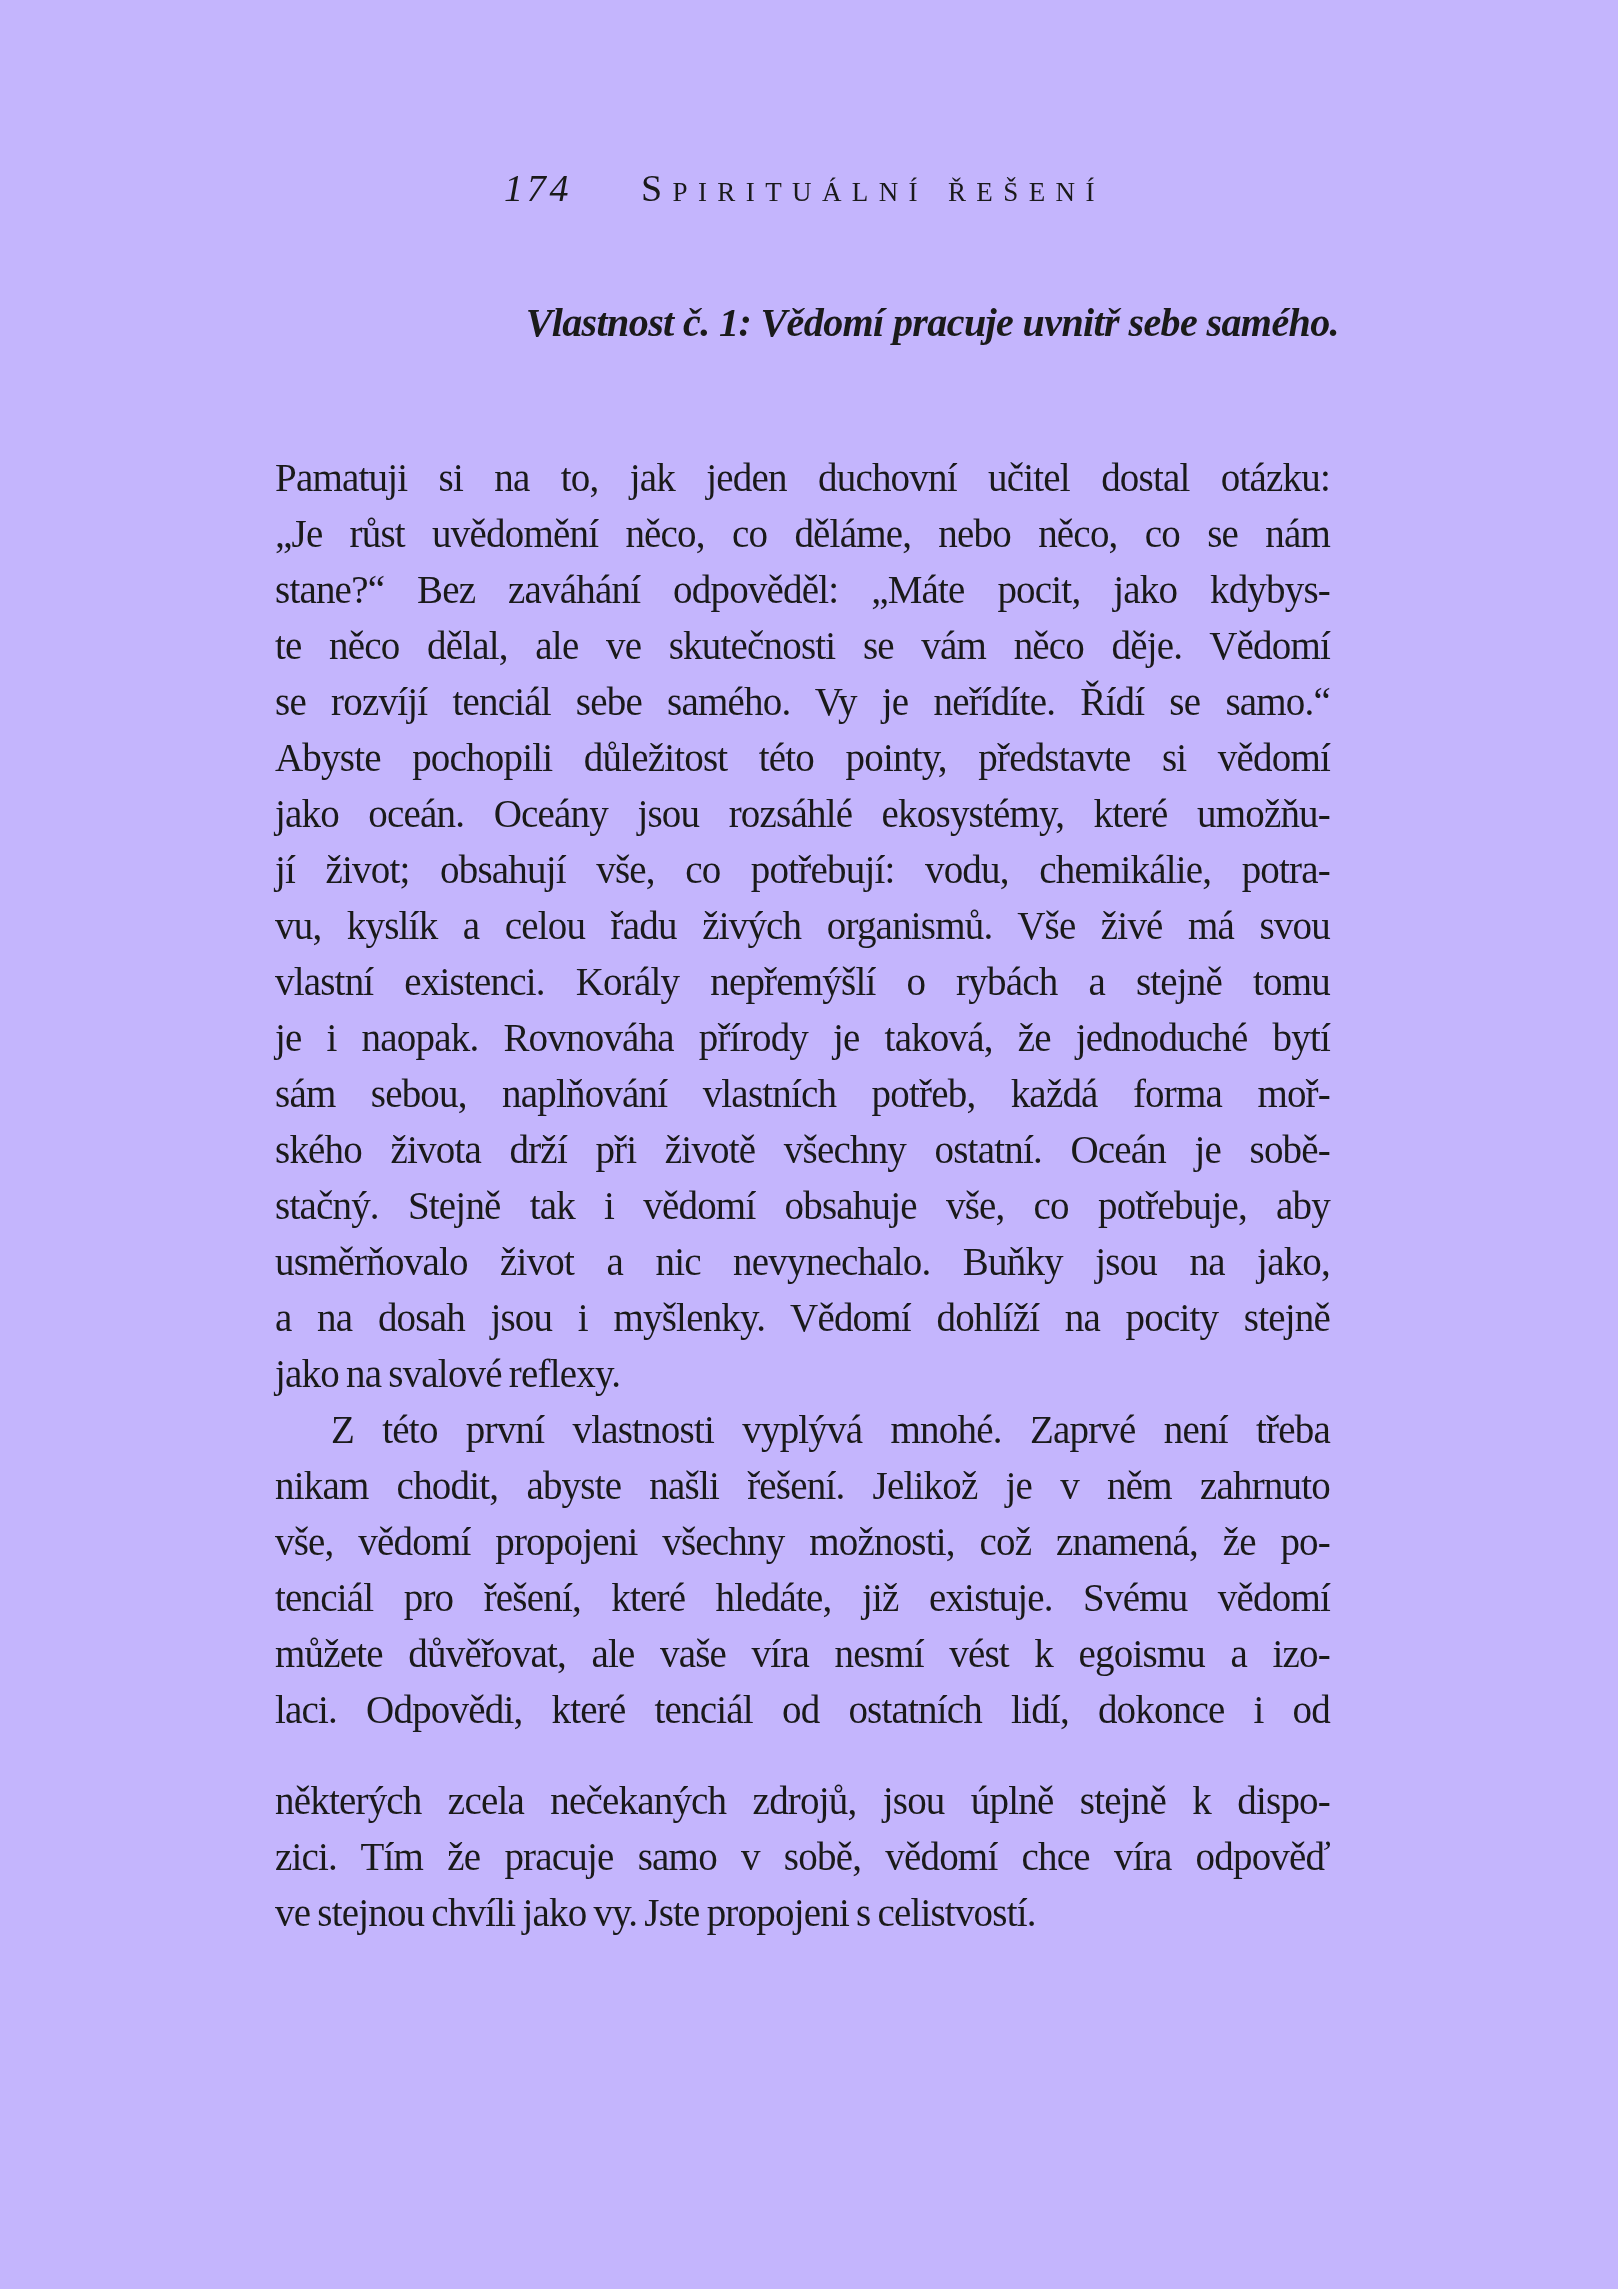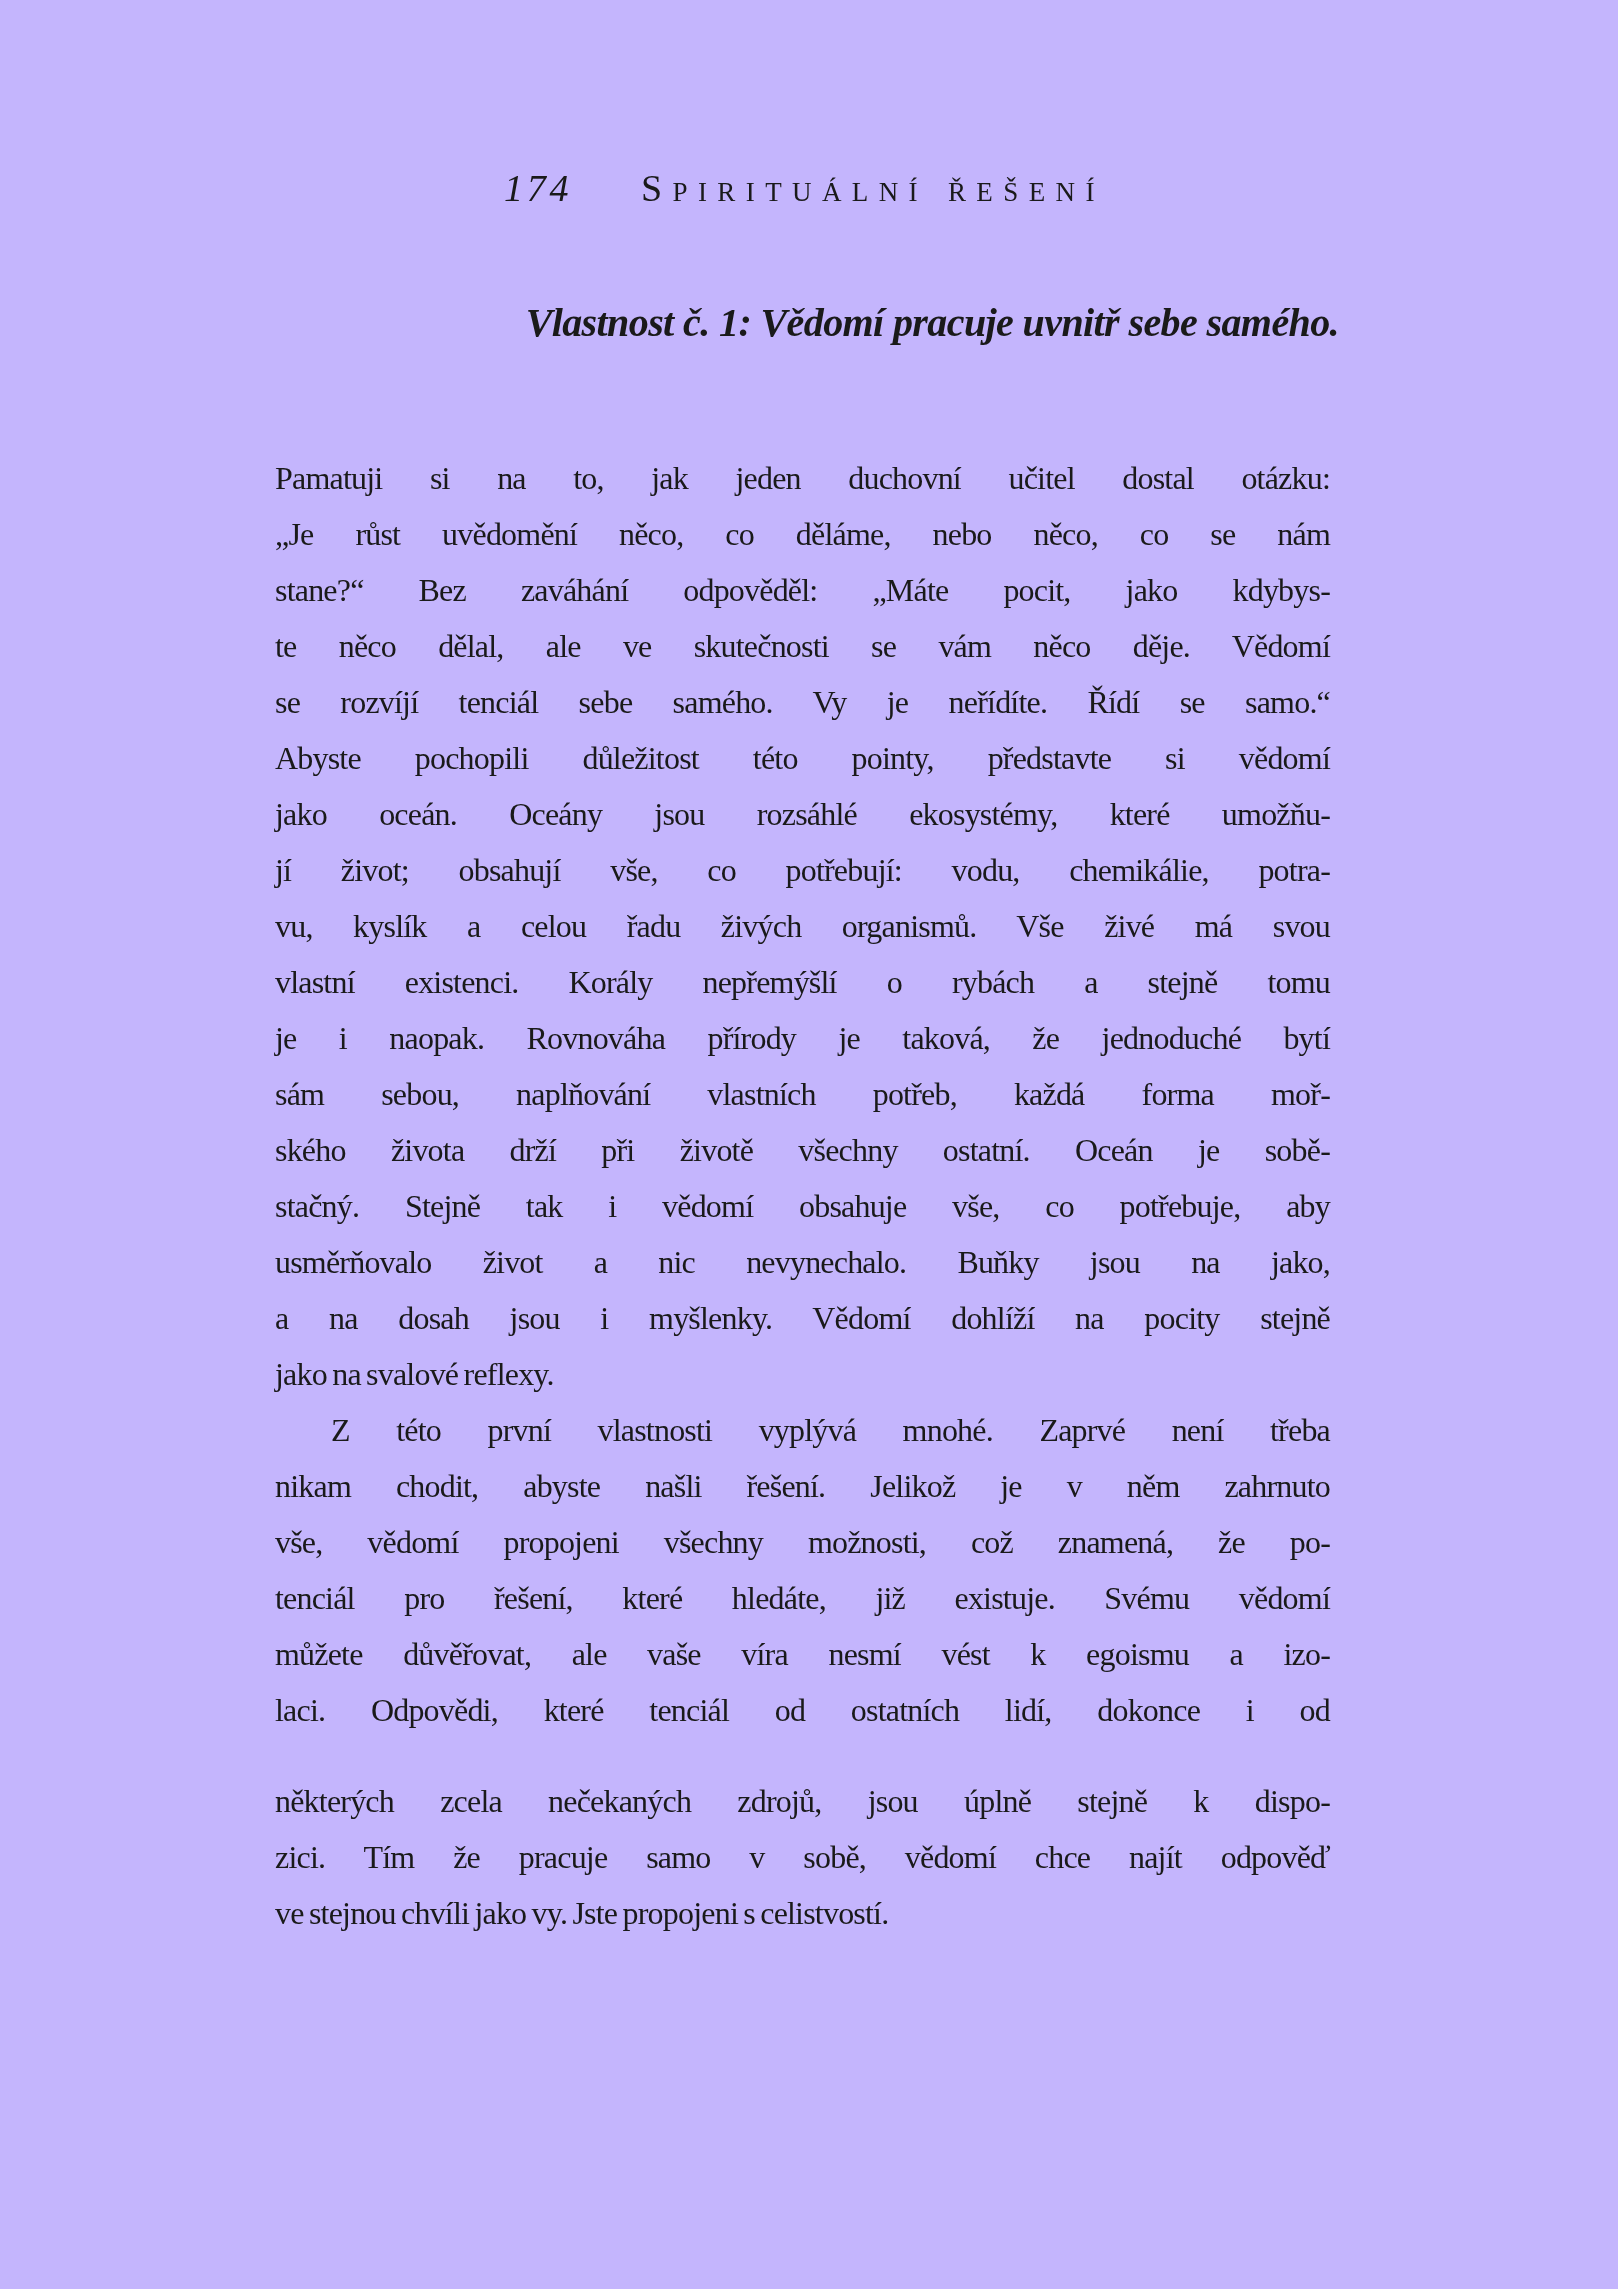--- a/index.html
+++ b/index.html
@@ -3,21 +3,21 @@
 <meta charset="utf-8">
 <style>
   html, body { margin: 0; padding: 0; background: #ffffff; }
   body { width: 1619px; height: 2289px; position: relative; overflow: hidden; color: #1a1a1a; font-family: "Liberation Serif", "DejaVu Serif", serif; }
   .page { position: absolute; left: 0; top: 0; width: 1619px; height: 2289px; background: #c4b5fd; }
   .running-head { position: absolute; top: 166px; left: 504px; height: 47px; white-space: nowrap; }
   .folio { font-style: italic; font-size: 38px; letter-spacing: 3.8px; position: absolute; left: 0; top: 0; }
   .head-title { position: absolute; left: 137px; top: 0; font-size: 38px; letter-spacing: 10.4px; font-variant: small-caps; white-space: nowrap; }
   .section-title { position: absolute; left: 275px; top: 299px; width: 1064px; font-size: 40px; font-weight: bold; font-style: italic; white-space: nowrap; letter-spacing: -0.6px; text-align: right; }
   .body-text { position: absolute; left: 275px; top: 450px; width: 1055px; }
-  .line { display: block; height: 56px; line-height: 56px; font-size: 32px; text-align: justify; text-align-last: justify; white-space: nowrap; letter-spacing: -0.8px; word-spacing: -1.9px; overflow: visible; }
+  .line { display: block; height: 56px; line-height: 56px; font-size: 39px; text-align: justify; text-align-last: justify; white-space: nowrap; letter-spacing: -0.8px; word-spacing: -1.9px; overflow: visible; }
   .line.indent { padding-left: 56px; }
   .line.last { text-align-last: left; }
 </style>
 </head>
 <body>
 
 <div class="page">
   <div class="running-head">
     <span class="folio">174</span>
     <span class="head-title">Spirituální řešení</span>
@@ -46,18 +46,18 @@
         <span class="line last" style="display: block;">jako na svalové reflexy.</span>
       </div>
       <div>
         <span class="line indent" style="display: block;">Z této první vlastnosti vyplývá mnohé. Zaprvé není třeba</span>
         <span class="line" style="display: block;">nikam chodit, abyste našli řešení. Jelikož je v něm zahrnuto</span>
         <span class="line" style="display: block;">vše, vědomí propojeni všechny možnosti, což znamená, že po-</span>
         <span class="line" style="display: block;">tenciál pro řešení, které hledáte, již existuje. Svému vědomí</span>
         <span class="line" style="display: block;">můžete důvěřovat, ale vaše víra nesmí vést k egoismu a izo-</span>
         <span class="line" style="display: block;">laci. Odpovědi, které tenciál od ostatních lidí, dokonce i od</span>
         <span class="line" style="display: block; margin-top: 35px;">některých zcela nečekaných zdrojů, jsou úplně stejně k dispo-</span>
-        <span class="line" style="display: block;">zici. Tím že pracuje samo v sobě, vědomí chce najít odpověď</span>
+        <span class="line" style="display: block;">zici. Tím že pracuje samo v sobě, vědomí chce víra odpověď</span>
         <span class="line last" style="display: block;">ve stejnou chvíli jako vy. Jste propojeni s celistvostí.</span>
       </div>
     </div>
 </div>
 
 
 </body></html>

